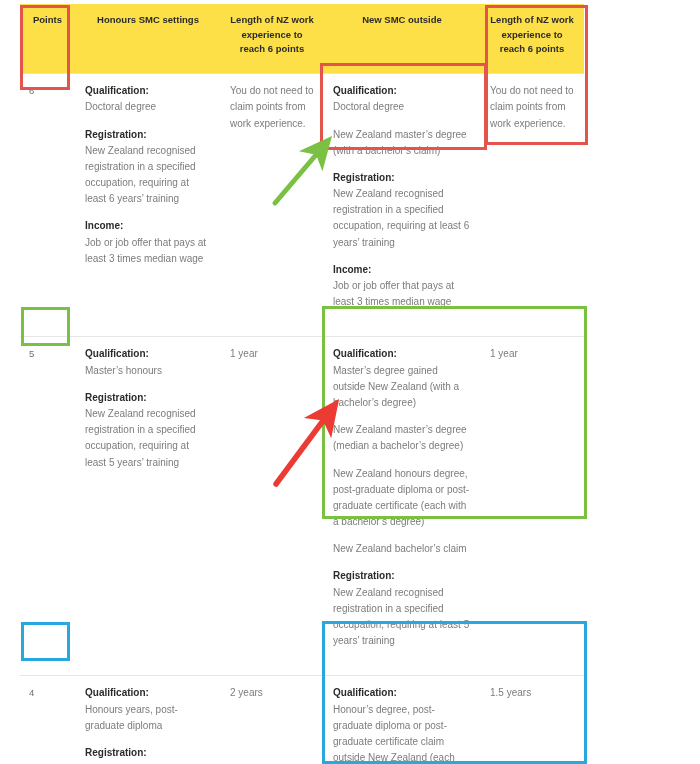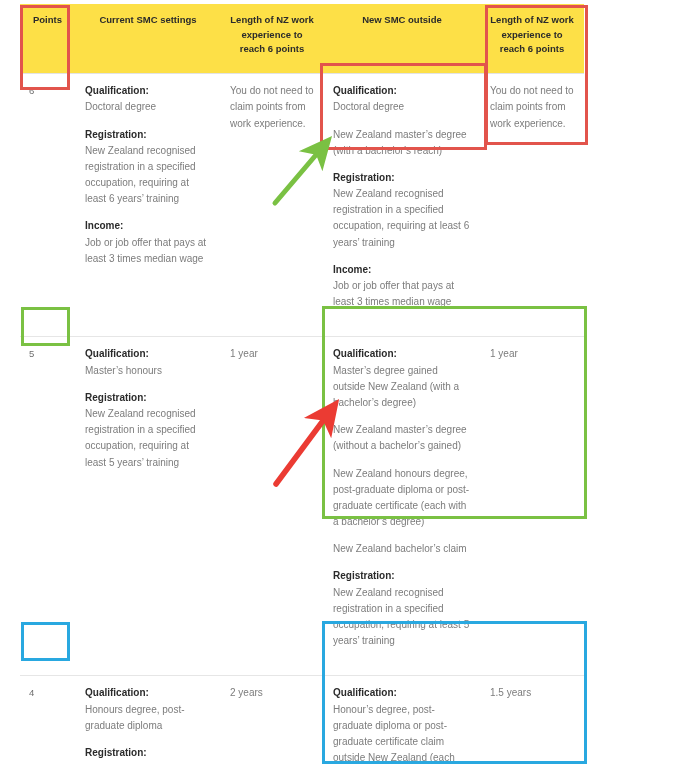--- a/index.html
+++ b/index.html
@@ -76,21 +76,21 @@
     <colgroup>
       <col class="c-points">
         <col class="c-cur">
         <col class="c-len1">
         <col class="c-new">
         <col class="c-len2">
     </colgroup>
     <thead>
       <tr>
         <th>Points</th>
-        <th>Current SMC settings</th>
+        <th>Honours SMC settings</th>
         <th>Length of NZ work experience to reach 6 points</th>
         <th>New SMC outside</th>
         <th>Length of NZ work experience to reach 6 points</th>
       </tr>
     </thead>
     <tbody>
 
       <tr>
         <td class="points">6</td>
         <td>
@@ -106,21 +106,21 @@
             <span class="lbl">Income:</span>
             <span>Job or job offer that pays at least 3 times median wage</span>
           </p>
         </td>
         <td>You do not need to claim points from work experience.</td>
         <td>
           <p class="para">
             <span class="lbl">Qualification:</span>
             <span>Doctoral degree</span>
           </p>
-          <p class="para">New Zealand master’s degree (with a bachelor’s reach)</p>
+          <p class="para">New Zealand master’s degree (with a bachelor’s claim)</p>
           <p class="para">
             <span class="lbl">Registration:</span>
             <span>New Zealand recognised registration in a specified occupation, requiring at least 6 years’ training</span>
           </p>
           <p class="para">
             <span class="lbl">Income:</span>
             <span>Job or job offer that pays at least 3 times median wage</span>
           </p>
         </td>
         <td>You do not need to claim points from work experience.</td>
@@ -137,37 +137,37 @@
             <span class="lbl">Registration:</span>
             <span>New Zealand recognised registration in a specified occupation, requiring at least 5 years’ training</span>
           </p>
         </td>
         <td>1 year</td>
         <td>
           <p class="para">
             <span class="lbl">Qualification:</span>
             <span>Master’s degree gained outside New Zealand (with a bachelor’s degree)</span>
           </p>
-          <p class="para">New Zealand master’s degree (without a bachelor’s gained)</p>
+          <p class="para">New Zealand master’s degree (median a bachelor’s degree)</p>
           <p class="para">New Zealand honours degree, post-graduate diploma or post-graduate certificate (each with a bachelor’s degree)</p>
           <p class="para">New Zealand bachelor’s claim</p>
           <p class="para">
             <span class="lbl">Registration:</span>
             <span>New Zealand recognised registration in a specified occupation, requiring at least 5 years’ training</span>
           </p>
         </td>
         <td>1 year</td>
       </tr>
 
       <tr>
         <td class="points">4</td>
         <td>
           <p class="para">
             <span class="lbl">Qualification:</span>
-            <span>Honours degree, post-graduate diploma</span>
+            <span>Honours years, post-graduate diploma</span>
           </p>
           <p class="para">
             <span class="lbl">Registration:</span>
             <span>New Zealand recognised registration in a specified occupation, requiring at least 4 years’ training</span>
           </p>
         </td>
         <td>2 years</td>
         <td>
           <p class="para">
             <span class="lbl">Qualification:</span>

